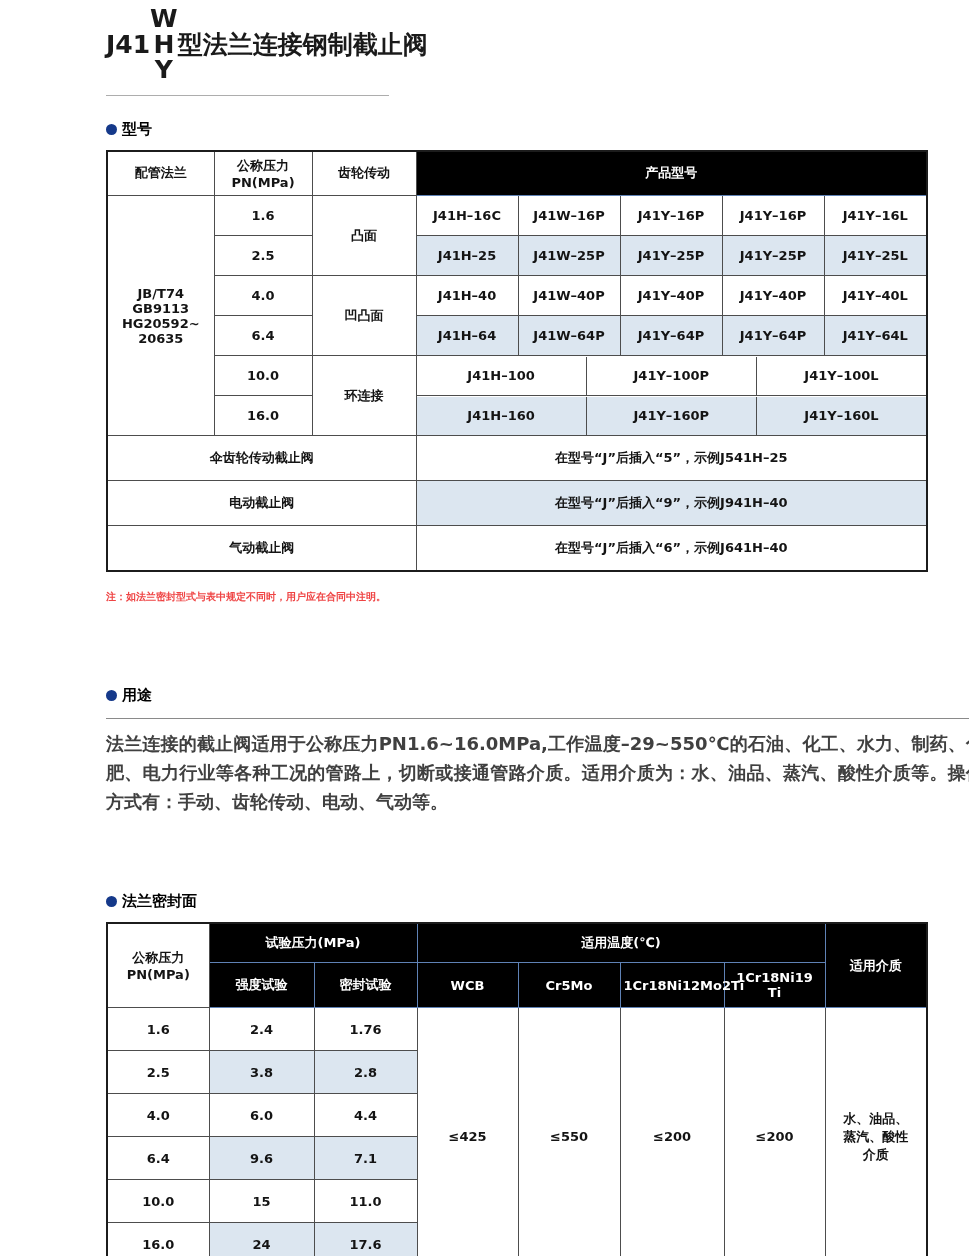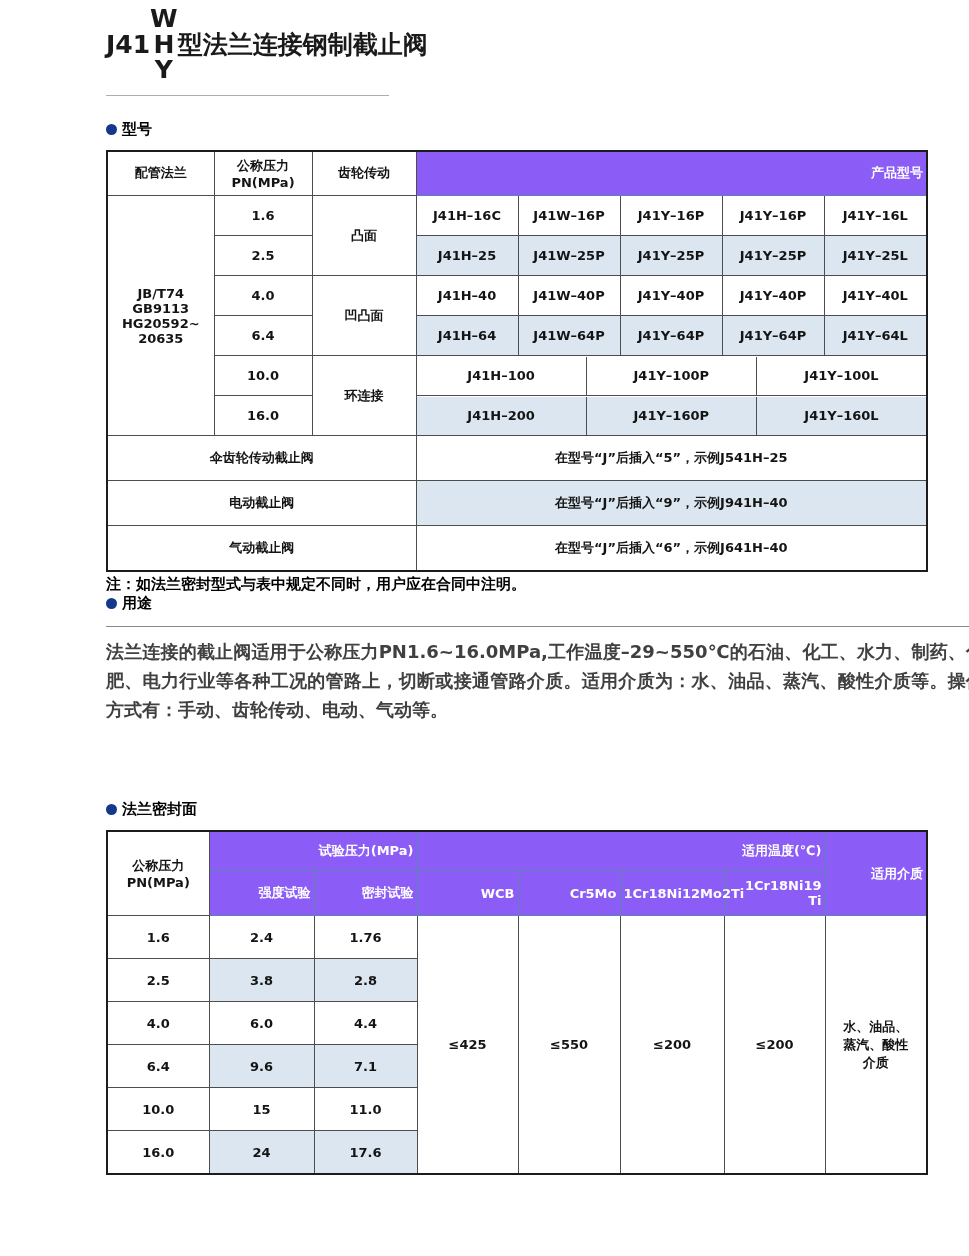--- a/index.html
+++ b/index.html
@@ -16,46 +16,46 @@
   .title-row { display: flex; align-items: center; font-weight: bold; font-size: 25px; line-height: 1.02; color: #1a1a1a; }
   .title-stack { display: flex; flex-direction: column; align-items: center; }
   .title-stack span { display: block; }
   .title-divider { width: 283px; border: none; border-top: 1px solid #adadad; margin-top: 12px; }
 
   
   .section-heading { display: flex; align-items: center; gap: 5px; font-size: 15px; font-weight: bold; color: #000; }
   .bullet { width: 11px; height: 11px; border-radius: 50%; background: #15398a; flex: 0 0 auto; }
 
   .mt-model { margin-top: 24px; }
-  .mt-usage { }
+  .mt-usage { margin-top: 82px; }
   .mt-perf  { margin-top: 76px; }
 
   
   table { border-collapse: collapse; table-layout: fixed; margin-top: 11px; }
   table, th, td { border: 1px solid #4d4d4d; }
   table { border: 2px solid #1c1c1c; }
   th, td { text-align: center; vertical-align: middle; font-size: 13px; padding: 2px 3px; color: #141414; }
   th { font-weight: bold; }
   td { font-weight: bold; }
-  .blue-th { background: #8b5cf6; color: #fff; border-color: #5f82b5; text-align: right; }
+  .blue-th { background: #000000; color: #fff; border-color: #5f82b5; }
   .alt { background: #dce6f0; }
   .pre { white-space: pre-line; }
 
   .model-table { width: 820px; }
   .model-table tr.hdr { height: 45px; margin-top: 28px; }
   .model-table tr.mrow { height: 40px; }
   .model-table tr.srow { height: 45px; }
 
   
   .split3 { padding: 0; }
   .split3 .wrap { display: flex; width: 100%; height: 100%; align-items: stretch; text-align: center; }
   .split3 .wrap > div { flex: 1 1 0; display: flex; align-items: center; justify-content: center; min-height: 38px; }
   .split3 .wrap > div + div { border-left: 1px solid #4d4d4d; }
 
-  .table-note { margin-top: 3px; font-size: 15px; font-weight: bold; color: #000000; }
+  .table-note { margin-top: 18px; font-size: 10px; font-weight: bold; color: #ef4444; }
 
   .usage-divider { width: 877px; border: none; border-top: 1px solid #8a8a8a; margin-top: 13px; }
   .usage-text { width: 878px; margin-top: 10px; font-size: 18px; font-weight: bold; line-height: 1.62; color: #404040; text-align: justify; }
 
   .perf-table { width: 820px; }
   .perf-table tr.hdr1 { height: 40px; }
   .perf-table tr.hdr2 { height: 45px; }
   .perf-table tr.brow { height: 43px; }
   .perf-table .pn-head { background: #fff; color: #141414; }
 </style>
@@ -146,21 +146,21 @@
             <div>J41H–100</div>
             <div>J41Y–100P</div>
             <div>J41Y–100L</div>
           </div>
         </td>
       </tr>
       <tr class="mrow">
         <td>16.0</td>
         <td colspan="5" class="split3">
           <div class="wrap">
-            <div class="alt">J41H–200</div>
+            <div class="alt">J41H–160</div>
             <div class="alt">J41Y–160P</div>
             <div class="alt">J41Y–160L</div>
           </div>
         </td>
       </tr>
       <tr class="srow">
         <td colspan="3">伞齿轮传动截止阀</td>
         <td colspan="5">在型号“J”后插入“5”，示例J541H–25</td>
       </tr>
       <tr class="srow">

